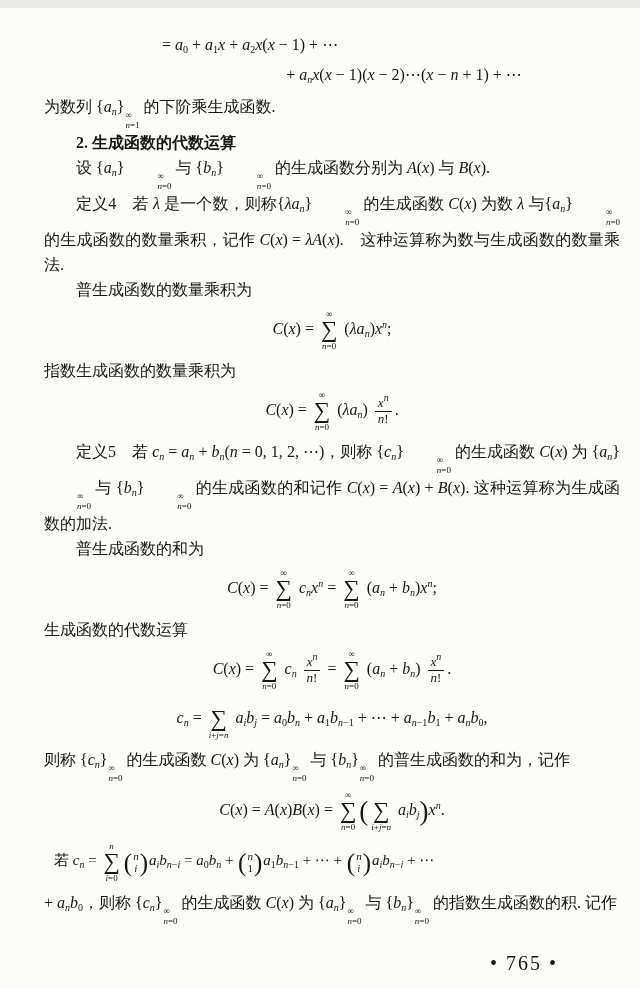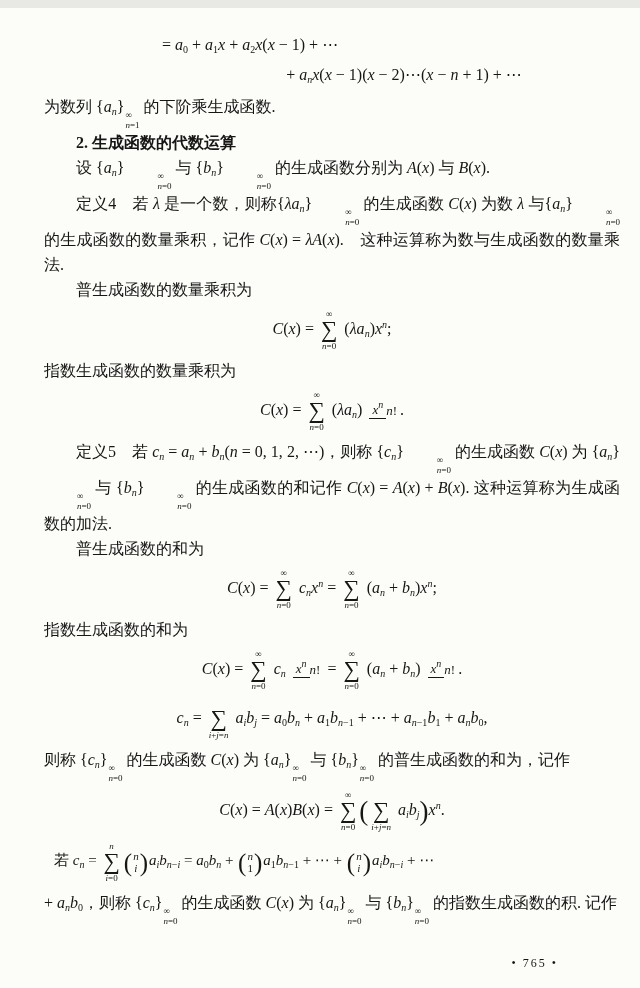--- a/index.html
+++ b/index.html
@@ -26,36 +26,36 @@
   sup{vertical-align:6px;}
   
   .stk{display:inline-flex;flex-direction:column;align-items:flex-start;
        font-size:9px;line-height:10px;vertical-align:-6px;margin-left:1px;}
   
   .sum{display:inline-flex;flex-direction:column;align-items:center;
        vertical-align:middle;line-height:1;margin:0 3px;font-style:normal;}
   .sum .lm{font-size:9px;line-height:10px;min-height:10px;}
   .sum .sg{font-size:23px;line-height:22px;}
   
-  .fr{display:inline-flex;flex-direction:row;align-items:center;
+  .fr{display:inline-flex;flex-direction:column;
       vertical-align:middle;line-height:1.1;margin:0 3px;font-size:13px;}
   .fr .nu{border-bottom:1px solid #171614;padding:0 3px 1px;}
   .fr span{display:block;}
   
   .bn{display:inline-flex;align-items:center;vertical-align:middle;margin:0 1px;}
   .bn .bp{font-size:25px;font-style:normal;line-height:1;font-weight:400;}
   .bn .bc{display:inline-flex;flex-direction:column;align-items:center;
           font-size:11px;line-height:12px;padding:0 1px;}
   .bigp{font-size:27px;vertical-align:middle;font-style:normal;line-height:1;}
   
   .eq{text-align:center;margin:7px 0;white-space:nowrap;line-height:1;}
   .eq-top1{text-align:left;margin:6px 0 4px 118px;white-space:nowrap;line-height:26px;}
   .eq-top2{text-align:center;margin:0 0 6px 144px;white-space:nowrap;line-height:26px;}
   .eq-left{text-align:left;margin:9px 0 7px 10px;white-space:nowrap;font-size:15px;line-height:1;}
-  .footer{position:absolute;bottom:20px;right:82px;font-size:12px;letter-spacing:2px;}
+  .footer{position:absolute;bottom:20px;right:82px;font-size:20px;letter-spacing:2px;}
 </style>
 </head>
 <body>
 
 <div class="page">
 
   <div class="eq-top1">= <i>a</i><sub>0</sub> + <i>a</i><sub>1</sub><i>x</i> + <i>a</i><sub>2</sub><i>x</i>(<i>x</i> − 1) + ⋯</div>
   <div class="eq-top2">+ <i>a</i><sub><i>n</i></sub><i>x</i>(<i>x</i> − 1)(<i>x</i> − 2)⋯(<i>x</i> − <i>n</i> + 1) + ⋯</div>
 
   <div class="t">为数列 {<i>a</i><sub><i>n</i></sub>}<span class="stk">
@@ -113,21 +113,21 @@
   <div class="eq"><i>C</i>(<i>x</i>) = <span class="sum">
         <span class="lm">∞</span>
         <span class="sg">∑</span>
         <span class="lm"><i>n</i>=0</span>
       </span> <i>c</i><sub><i>n</i></sub><i>x</i><sup><i>n</i></sup> = <span class="sum">
         <span class="lm">∞</span>
         <span class="sg">∑</span>
         <span class="lm"><i>n</i>=0</span>
       </span> (<i>a</i><sub><i>n</i></sub> + <i>b</i><sub><i>n</i></sub>)<i>x</i><sup><i>n</i></sup>;</div>
 
-  <div class="t">指数生成函数的和为</div>
+  <div class="t">生成函数的代数运算</div>
   <div class="eq"><i>C</i>(<i>x</i>) = <span class="sum">
         <span class="lm">∞</span>
         <span class="sg">∑</span>
         <span class="lm"><i>n</i>=0</span>
       </span> <i>c</i><sub><i>n</i></sub> <span class="fr">
         <span class="nu"><i>x</i><sup><i>n</i></sup></span>
         <span><i>n</i>!</span>
       </span> = <span class="sum">
         <span class="lm">∞</span>
         <span class="sg">∑</span>

